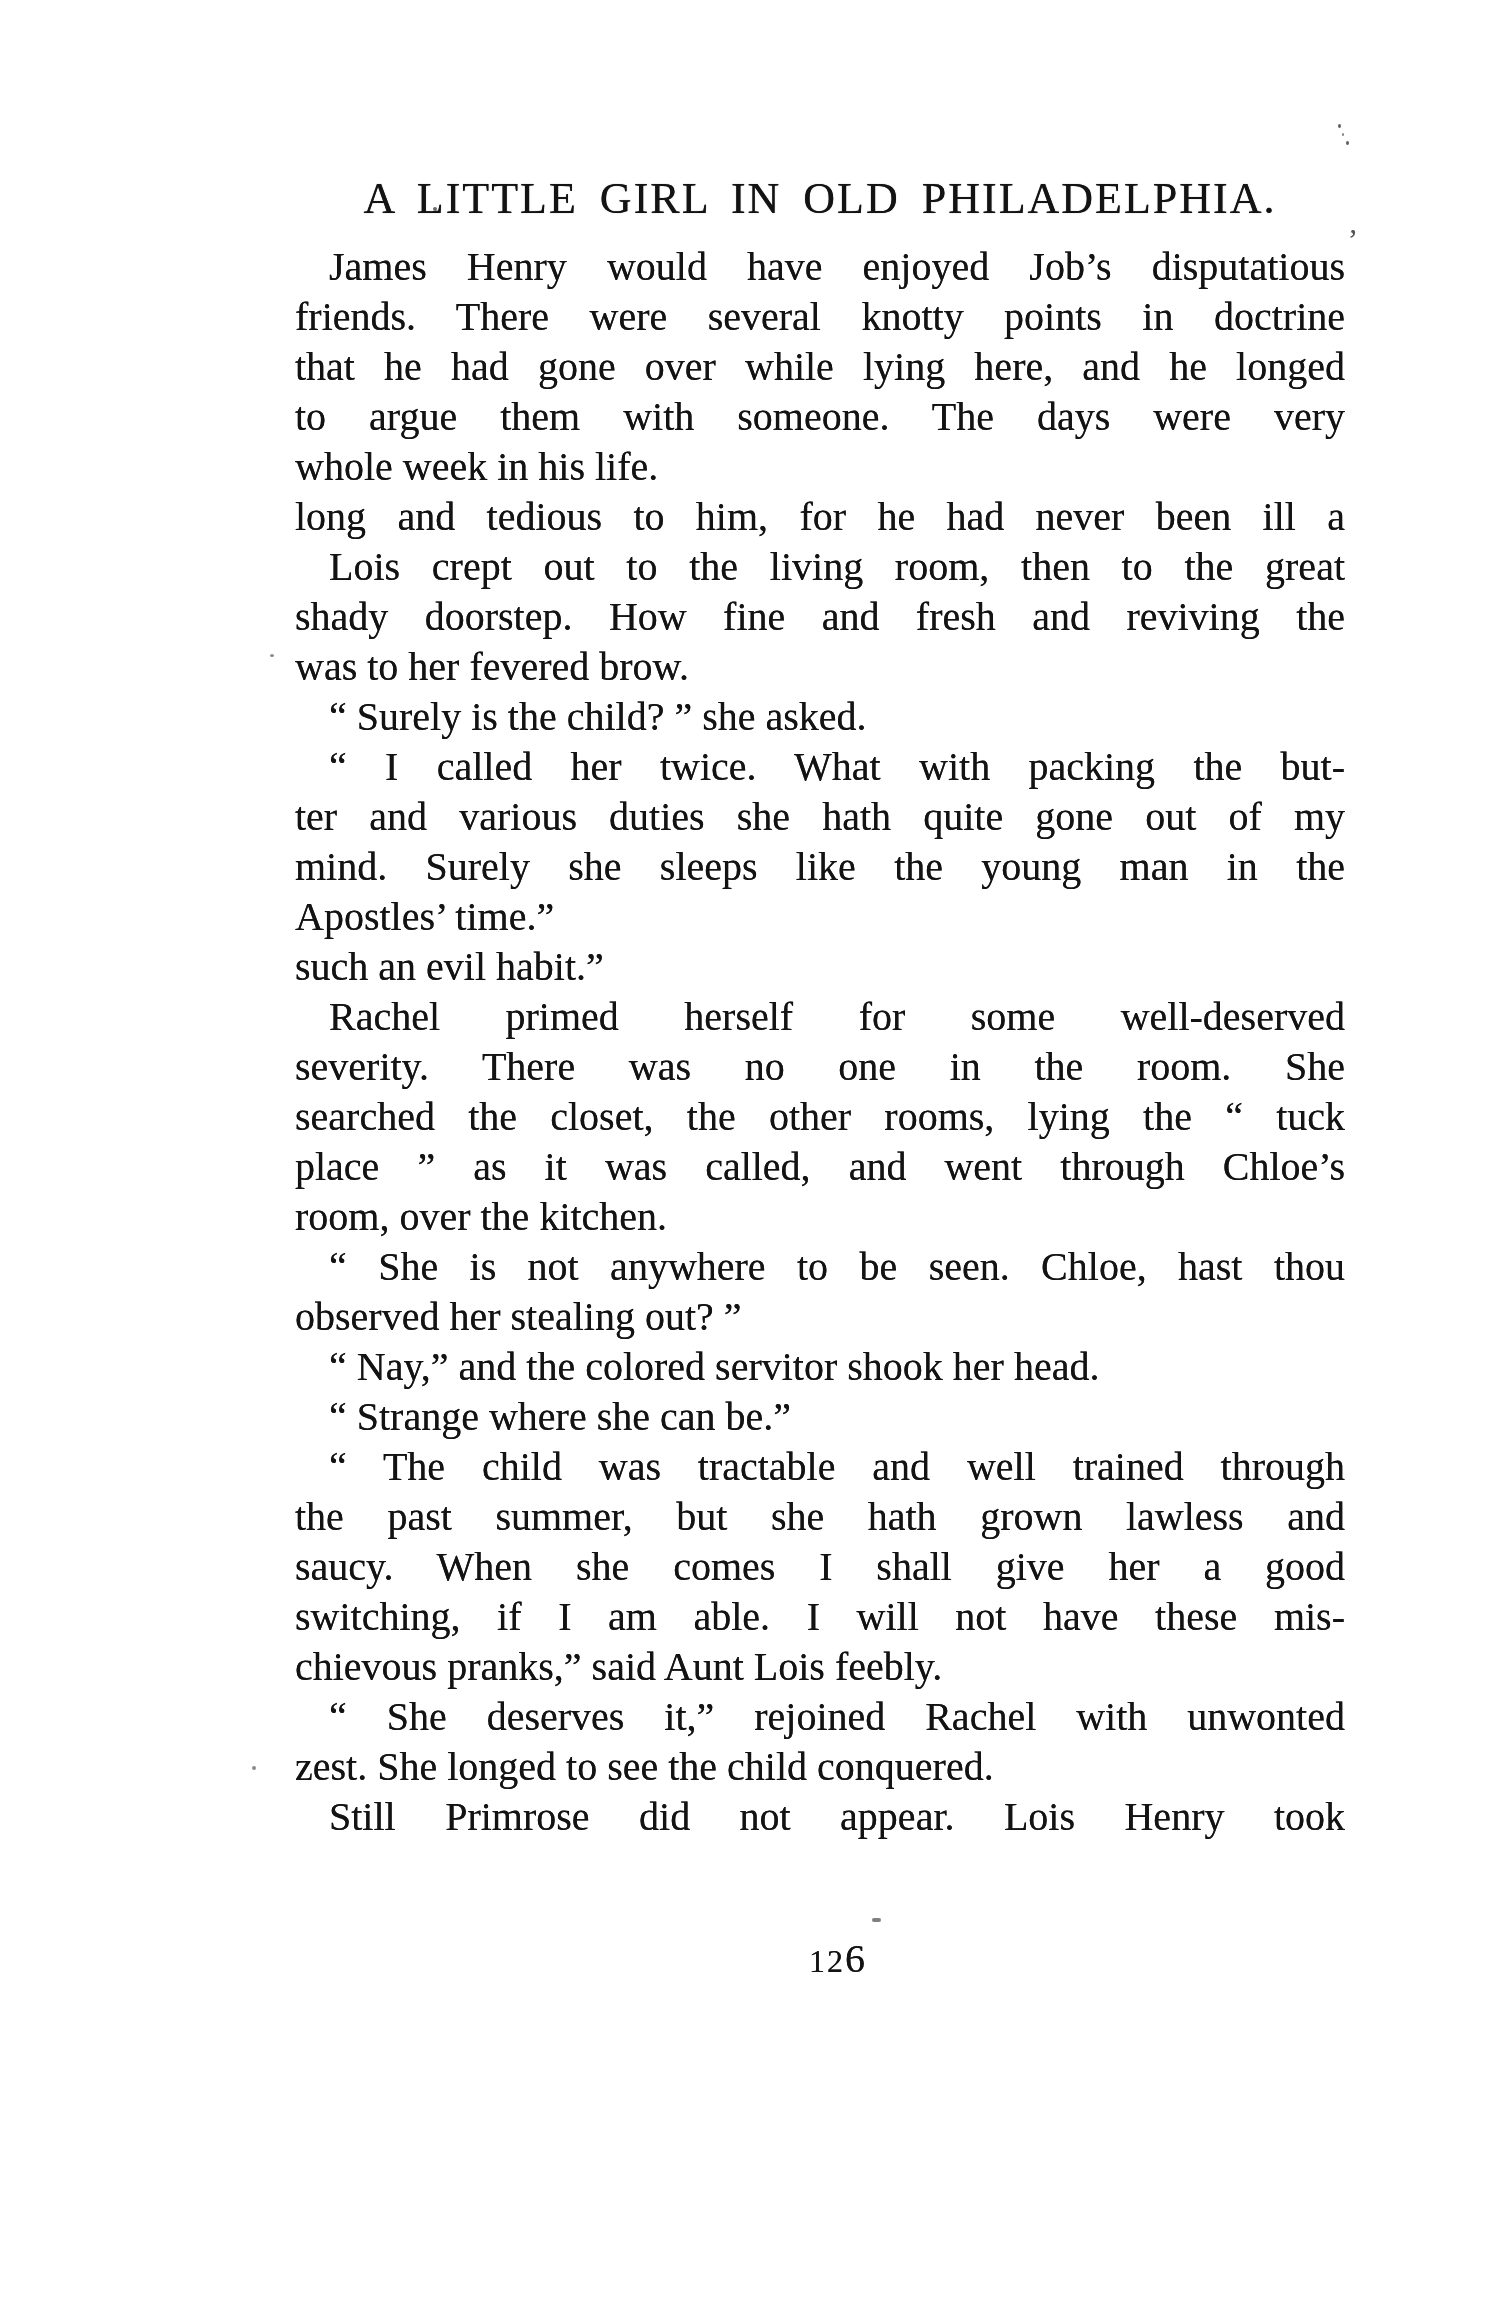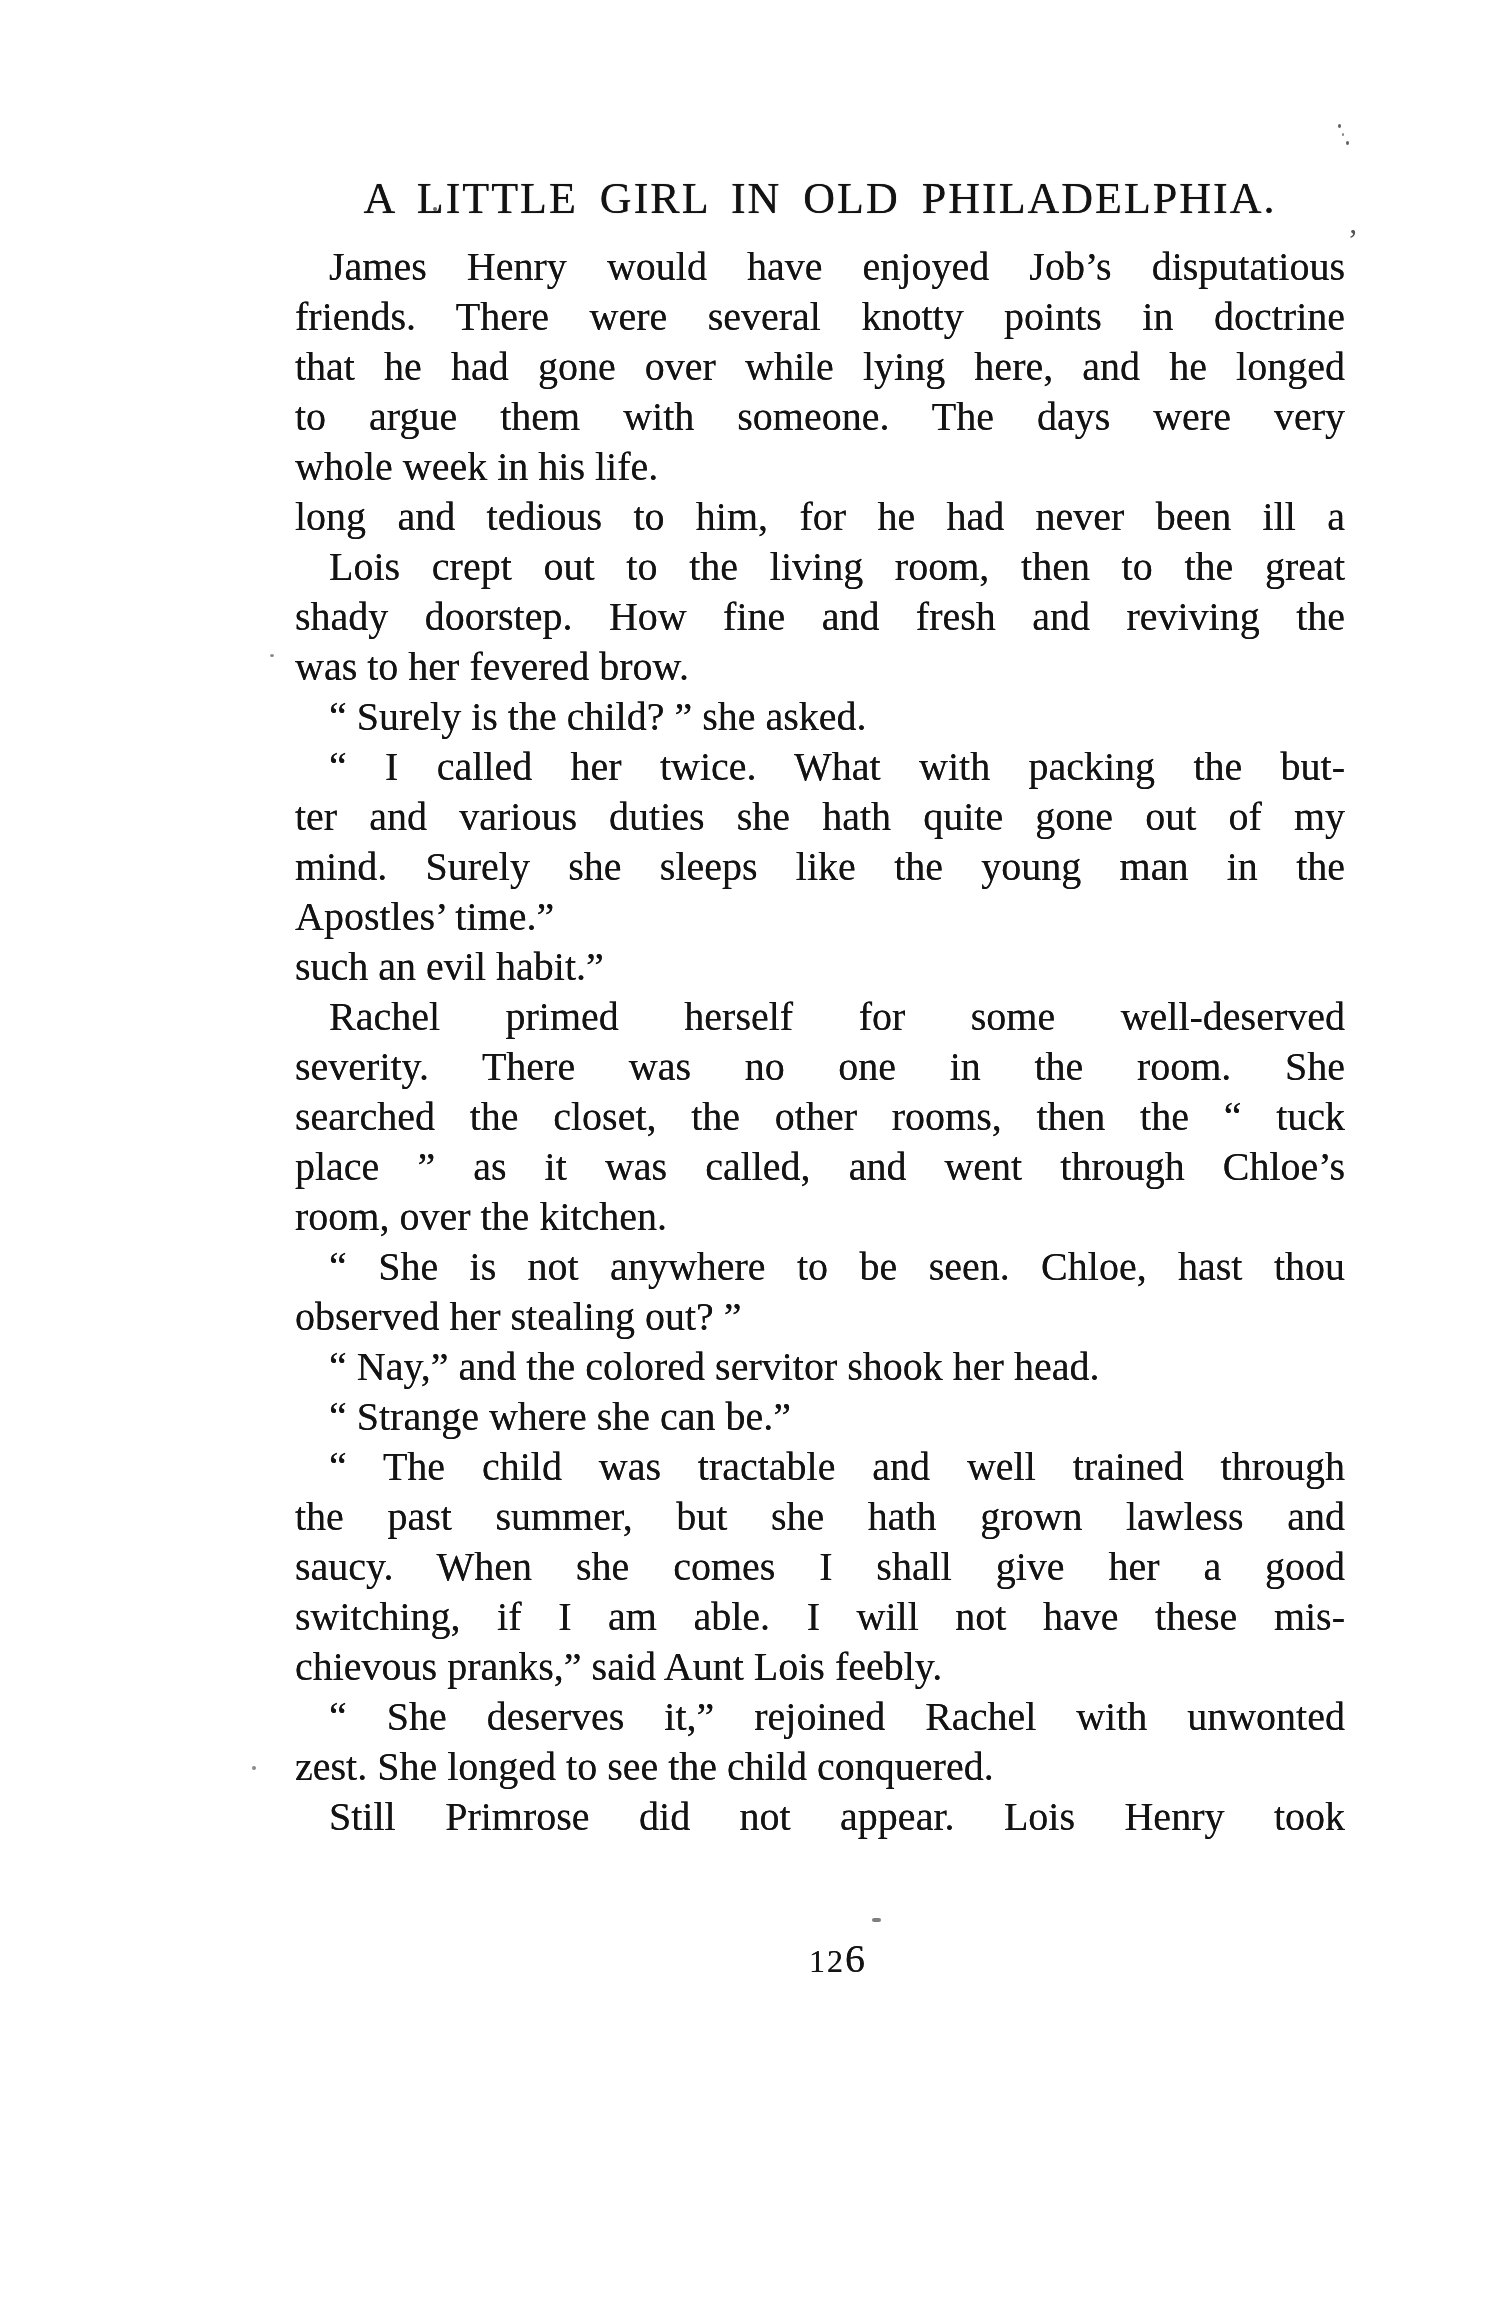--- a/index.html
+++ b/index.html
@@ -74,21 +74,21 @@
     <div class="line">shady doorstep.  How fine and fresh and reviving the</div>
     <div class="line last">was to her fevered brow.</div>
     <div class="line indent last">“ Surely is the child? ” she asked.</div>
     <div class="line indent">“ I called her twice.  What with packing the but-</div>
     <div class="line">ter and various duties she hath quite gone out of my</div>
     <div class="line">mind.  Surely she sleeps like the young man in the</div>
     <div class="line last">Apostles’ time.”</div>
     <div class="line last">such an evil habit.”</div>
     <div class="line indent">Rachel primed herself for some well-deserved</div>
     <div class="line">severity.  There was no one in the room.  She</div>
-    <div class="line">searched the closet, the other rooms, then the “ tuck</div>
+    <div class="line">searched the closet, the other rooms, lying the “ tuck</div>
     <div class="line">place ” as it was called, and went through Chloe’s</div>
     <div class="line last">room, over the kitchen.</div>
     <div class="line indent">“ She is not anywhere to be seen.  Chloe, hast thou</div>
     <div class="line last">observed her stealing out? ”</div>
     <div class="line indent last">“ Nay,” and the colored servitor shook her head.</div>
     <div class="line indent last">“ Strange where she can be.”</div>
     <div class="line indent">“ The child was tractable and well trained through</div>
     <div class="line">the past summer, but she hath grown lawless and</div>
     <div class="line">saucy.  When she comes I shall give her a good</div>
     <div class="line">switching, if I am able.  I will not have these mis-</div>

